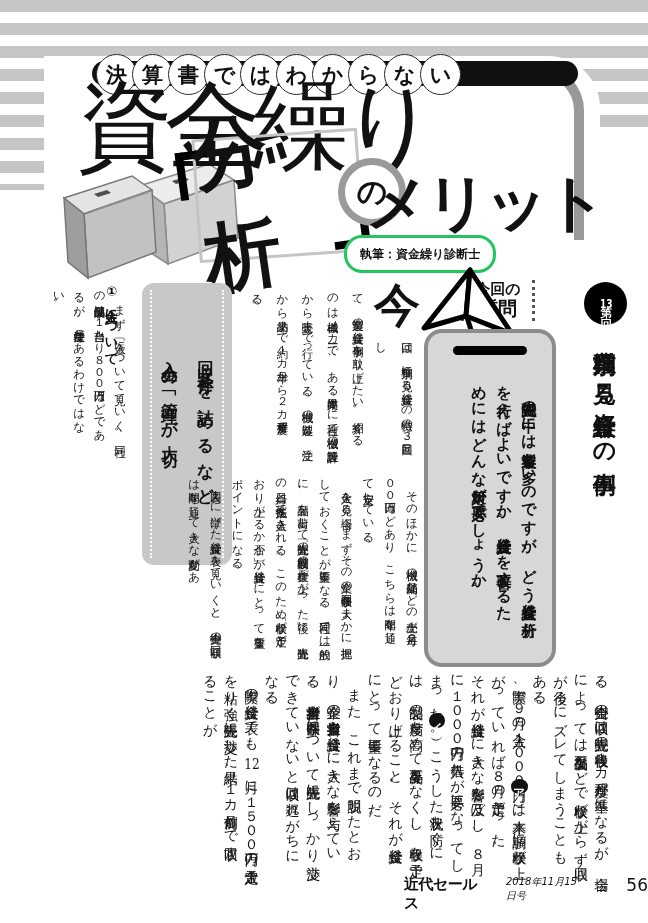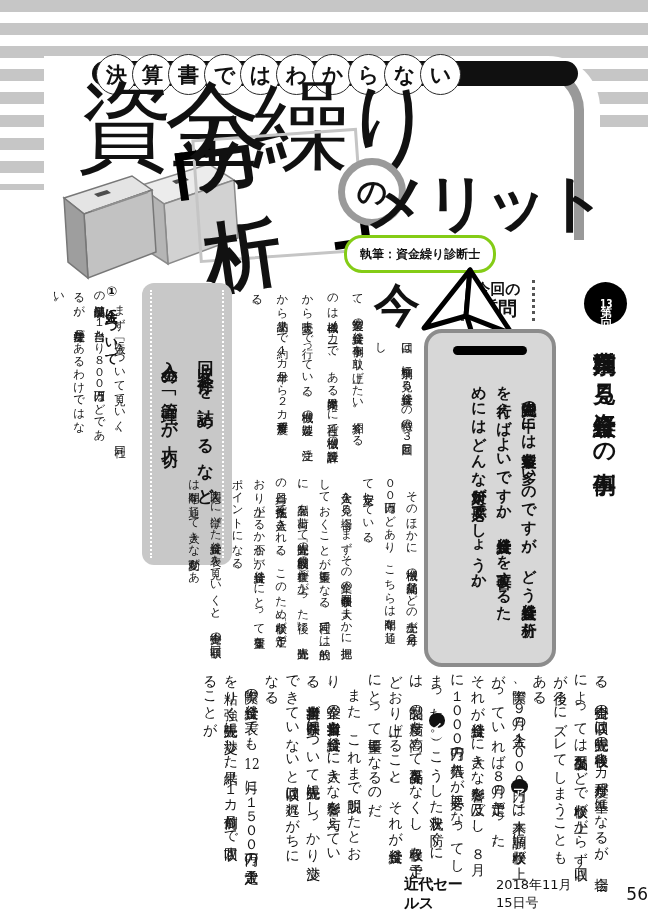--- a/index.html
+++ b/index.html
@@ -26,21 +26,21 @@
   .br-ghost{position:absolute;left:-2px;top:-10px;right:-10px;bottom:-2px;border:3px solid #c5c5c5;transform:rotate(4deg);}
   .bracket-text{position:absolute;left:0;top:0;width:154px;height:112px;display:flex;align-items:center;justify-content:center;
       font-family:"DejaVu Serif",serif;font-weight:900;font-size:76px;letter-spacing:2px;}
   .br-open{position:absolute;left:-16px;top:-4px;width:28px;height:40px;border-left:8px solid #000;border-top:8px solid #000;}
   .br-close{position:absolute;right:-12px;bottom:-2px;width:28px;height:40px;border-right:8px solid #000;border-bottom:8px solid #000;}
   .no-circle{position:absolute;left:338px;top:158px;width:54px;height:54px;border:7px solid #9a9a9a;
       border-radius:50%;display:flex;align-items:center;justify-content:center;background:#fff;
       font-size:30px;font-weight:900;}
   .title-merit{position:absolute;left:366px;top:172px;font-size:62px;line-height:1.0;
       font-weight:900;letter-spacing:-4px;}
-  .byline{position:absolute;left:344px;top:235px;height:32px;border:3px solid #84cc16;border-radius:18px;
+  .byline{position:absolute;left:344px;top:235px;height:32px;border:3px solid #22c55e;border-radius:18px;
       background:#fff;display:inline-flex;align-items:center;gap:7px;padding:0 13px;}
   .byline-role{font-size:12px;font-weight:700;}
   .byline-name{font-size:21px;font-weight:900;letter-spacing:1px;}
   .illus{position:absolute;left:44px;top:148px;}
   
   .v{writing-mode:vertical-rl;-webkit-writing-mode:vertical-rl;text-orientation:mixed;}
   .tcy{text-combine-upright:all;-webkit-text-combine:horizontal;}
   .bt{font-family:"DejaVu Serif",serif;color:#161616;}
   .bt p{margin:0;text-indent:1em;}
   .bt p.cont{text-indent:0;}
@@ -73,23 +73,23 @@
   .sb-inner{position:absolute;left:8px;right:8px;top:7px;bottom:7px;
       border-left:2px dotted #fff;border-right:2px dotted #fff;
       display:flex;align-items:center;justify-content:center;}
   .sb-text{font-size:16.5px;font-weight:700;letter-spacing:6px;line-height:36px;}
   .sb-text p{margin:0;}
   .sec1-head{position:absolute;left:102px;top:284px;height:110px;font-size:13px;font-weight:700;}
   .sec1-para{position:absolute;left:46px;top:284px;width:84px;height:163px;font-size:11.5px;line-height:20.4px;}
   .band-b{position:absolute;left:52px;top:471px;width:370px;height:174px;font-size:11.5px;line-height:21.8px;}
   .band-c{position:absolute;left:54px;top:665px;width:558px;height:202px;font-size:14px;line-height:20.6px;}
   
-  .footer{position:absolute;left:404px;top:875px;display:flex;align-items:center;gap:26px;}
+  .footer{position:absolute;left:404px;top:875px;display:flex;align-items:flex-start;gap:26px;}
   .f-logo{font-size:15px;font-weight:900;letter-spacing:-0.5px;}
-  .f-issue{font-size:13px;}
+  .f-issue{font-size:10px;font-style:italic;}
   .f-page{font-size:17px;font-weight:400;margin-left:16px;}
 </style>
 </head>
 <body>
 
 <div class="page">
 
   <div class="stripes"></div>
   <div class="panel"></div>
   <div class="frame"></div>

